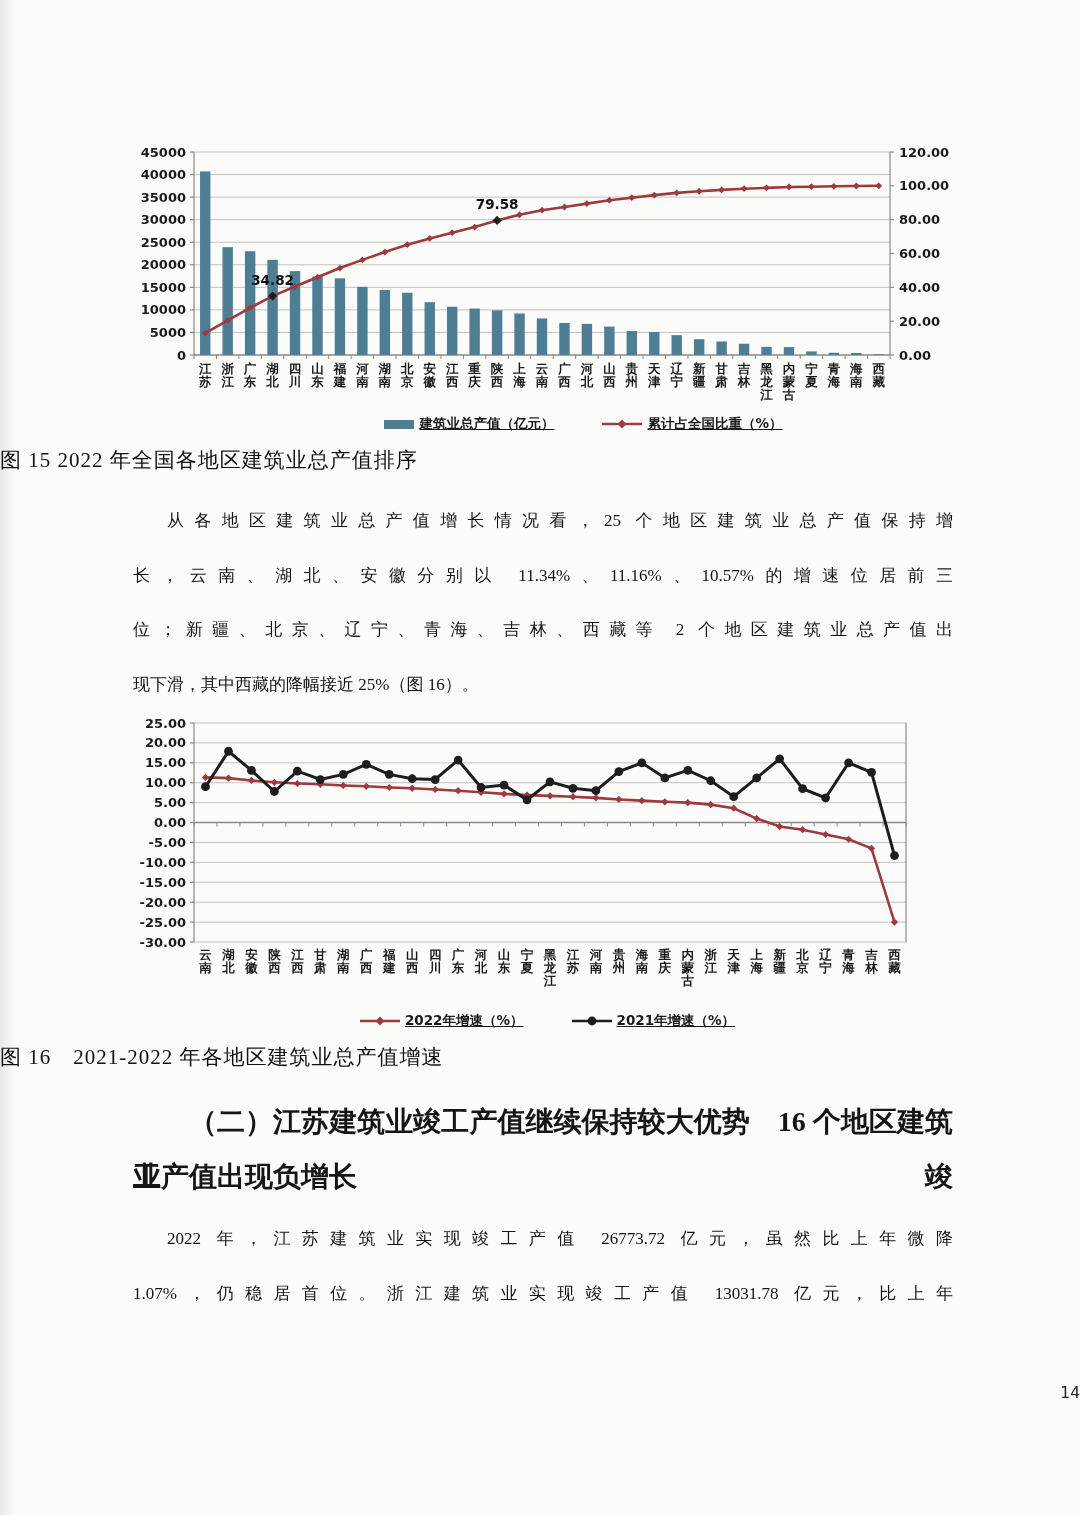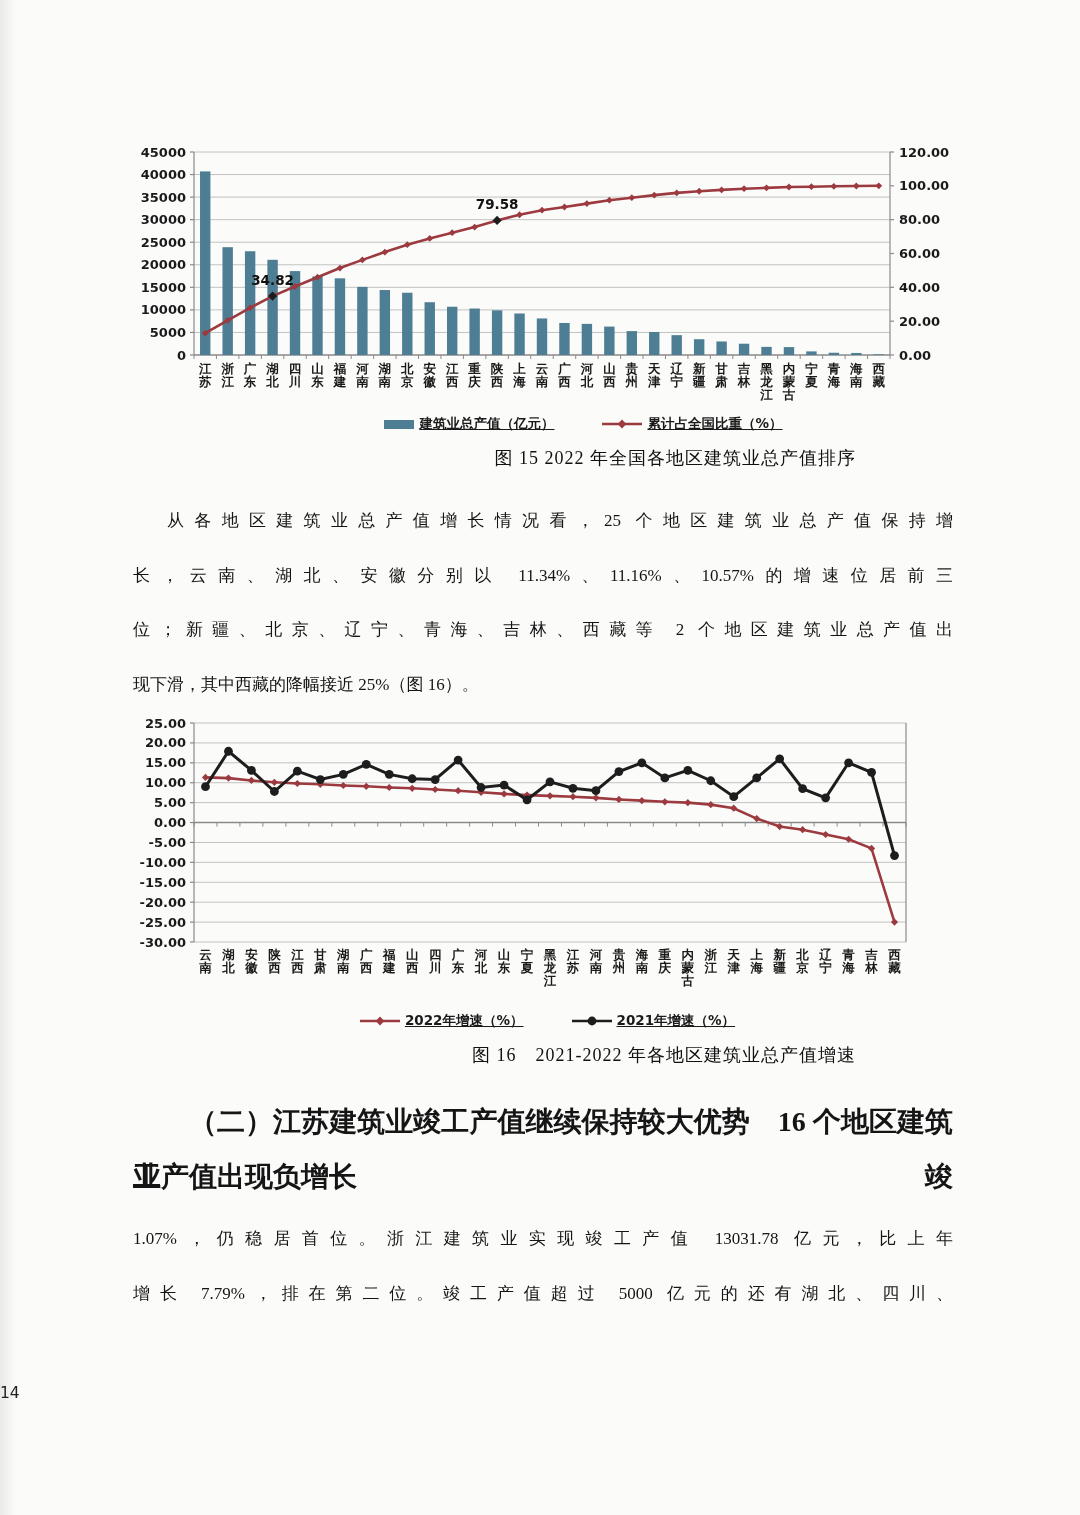--- a/index.html
+++ b/index.html
@@ -16,34 +16,34 @@
   svg text{font-family:"DejaVu Sans","Liberation Sans",sans-serif;}
   .legend-row{
     position:absolute;left:130px;width:835px;
     display:flex;justify-content:center;align-items:center;gap:48px;
     font-family:"DejaVu Sans","Liberation Sans",sans-serif;
     font-size:13.5px;font-weight:bold;color:#1a1a1a;text-decoration:underline;
   }
   .legend-item{display:flex;align-items:center;gap:5px;}
   .swatch-bar{display:inline-block;width:30px;height:9px;}
   .caption{
-    position:absolute;left:0;width:856px;text-align:right;
-    font-size:18px;color:#111;letter-spacing:1px;
+    position:absolute;left:0;width:856px;text-align:left;
+    font-size:21px;color:#111;letter-spacing:1px;
   }
   .textblock{position:absolute;left:133px;width:820px;}
   .tline{
     font-size:17px;line-height:54.5px;height:54.5px;
     text-align:justify;text-align-last:justify;
     word-break:break-all;white-space:normal;color:#151515;
   }
   .tline.lastline{text-align-last:left;}
   .tline.indent{text-indent:2em;}
   .heading .tline{font-weight:bold;font-size:28px;line-height:55px;height:55px;}
   .pagenum{
-    position:absolute;left:0;top:1384px;width:1080px;text-align:left;
+    position:absolute;left:0;top:1384px;width:1080px;text-align:right;
     font-size:15.5px;color:#222;
     font-family:"DejaVu Sans","Liberation Sans",sans-serif;
   }
 </style>
 </head>
 <body>
 
 <div class="edge-shade"></div>
 
 <svg id="chart15" class="abs" style="left:130px;top:142px" width="835" height="276">
@@ -438,17 +438,17 @@
 </div>
 
 <div class="caption" style="top:1043px">图 16　2021-2022 年各地区建筑业总产值增速</div>
 
 <div class="textblock heading" style="top:1094px">
   <div class="tline indent">（二）江苏建筑业竣工产值继续保持较大优势　16 个地区建筑业竣</div>
   <div class="tline lastline">工产值出现负增长</div>
 </div>
 
 <div class="textblock" style="top:1212px">
+  <div class="tline indent">2022 年，江苏建筑业实现竣工产值 26773.72 亿元，虽然比上年微降</div>
   <div class="tline">1.07%，仍稳居首位。浙江建筑业实现竣工产值 13031.78 亿元，比上年</div>
-  <div class="tline">增长 7.79%，排在第二位。竣工产值超过 5000 亿元的还有湖北、四川、</div>
 </div>
 
 <div class="pagenum">14</div>
 
 </body></html>

